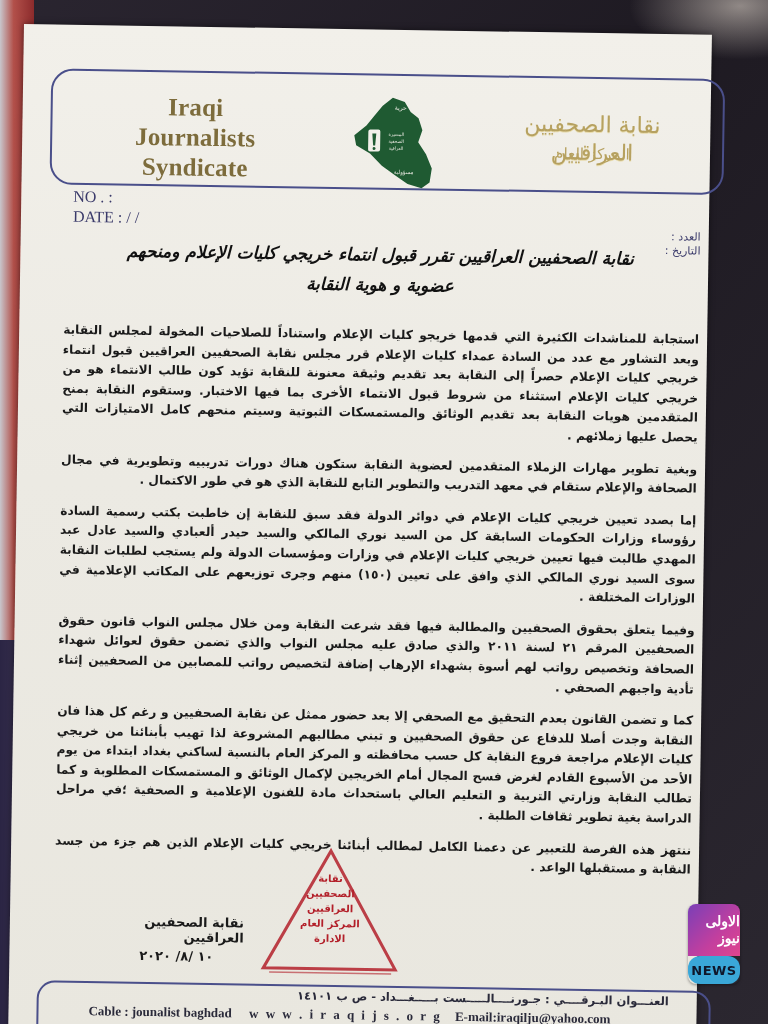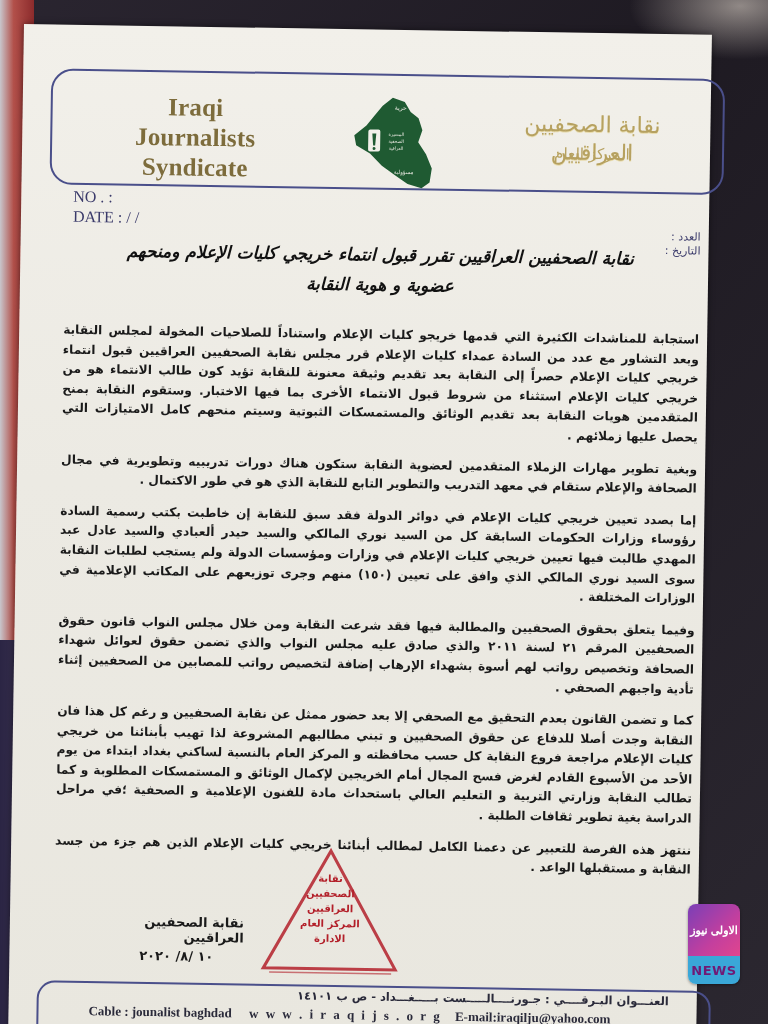--- a/index.html
+++ b/index.html
@@ -97,27 +97,28 @@
       font-family:"Liberation Serif", serif; color:#2a2a3a; font-size:13px; font-weight:bold;
     }
     .footer-en .web { letter-spacing:2px; margin:0 10px 0 14px; }
     .news-logo {
       position:absolute; left:688px; top:904px; width:52px; height:80px;
       border-radius:8px; overflow:hidden;
       box-shadow: 0 1px 3px rgba(0,0,0,0.4);
     }
     .news-logo .top {
       height:52px; background: linear-gradient(135deg, #7a3fb7 0%, #c33f9e 60%, #e0458e 100%);
-      color:#fff; font-weight:bold; font-size:11px; display:flex; align-items:center; justify-content:center;
-      direction:rtl; font-family:Liberation Sans, sans-serif;
+      color:#fff; font-weight:bold; font-size:14px; display:flex; align-items:center; justify-content:center;
+      direction:rtl; font-family:Liberation Serif, serif;
     }
     .news-logo .bottom {
-      height:28px; background:#3aa7d8; color:#701a75; font-weight:bold; font-size:13px;
+      height:28px; background:#3aa7d8; color:#0f172a; font-weight:bold; font-size:13px;
       display:flex; align-items:center; justify-content:center; font-family:"DejaVu Sans", sans-serif;
       letter-spacing:0.5px;
+      border-radius:12px;
     }
   </style>
 </head>
 <body>
 
 <div class="bg-left-strip"></div>
 <div class="bg-left-strip2"></div>
 <div class="bg-sheen"></div>
 
 <div class="paper">

